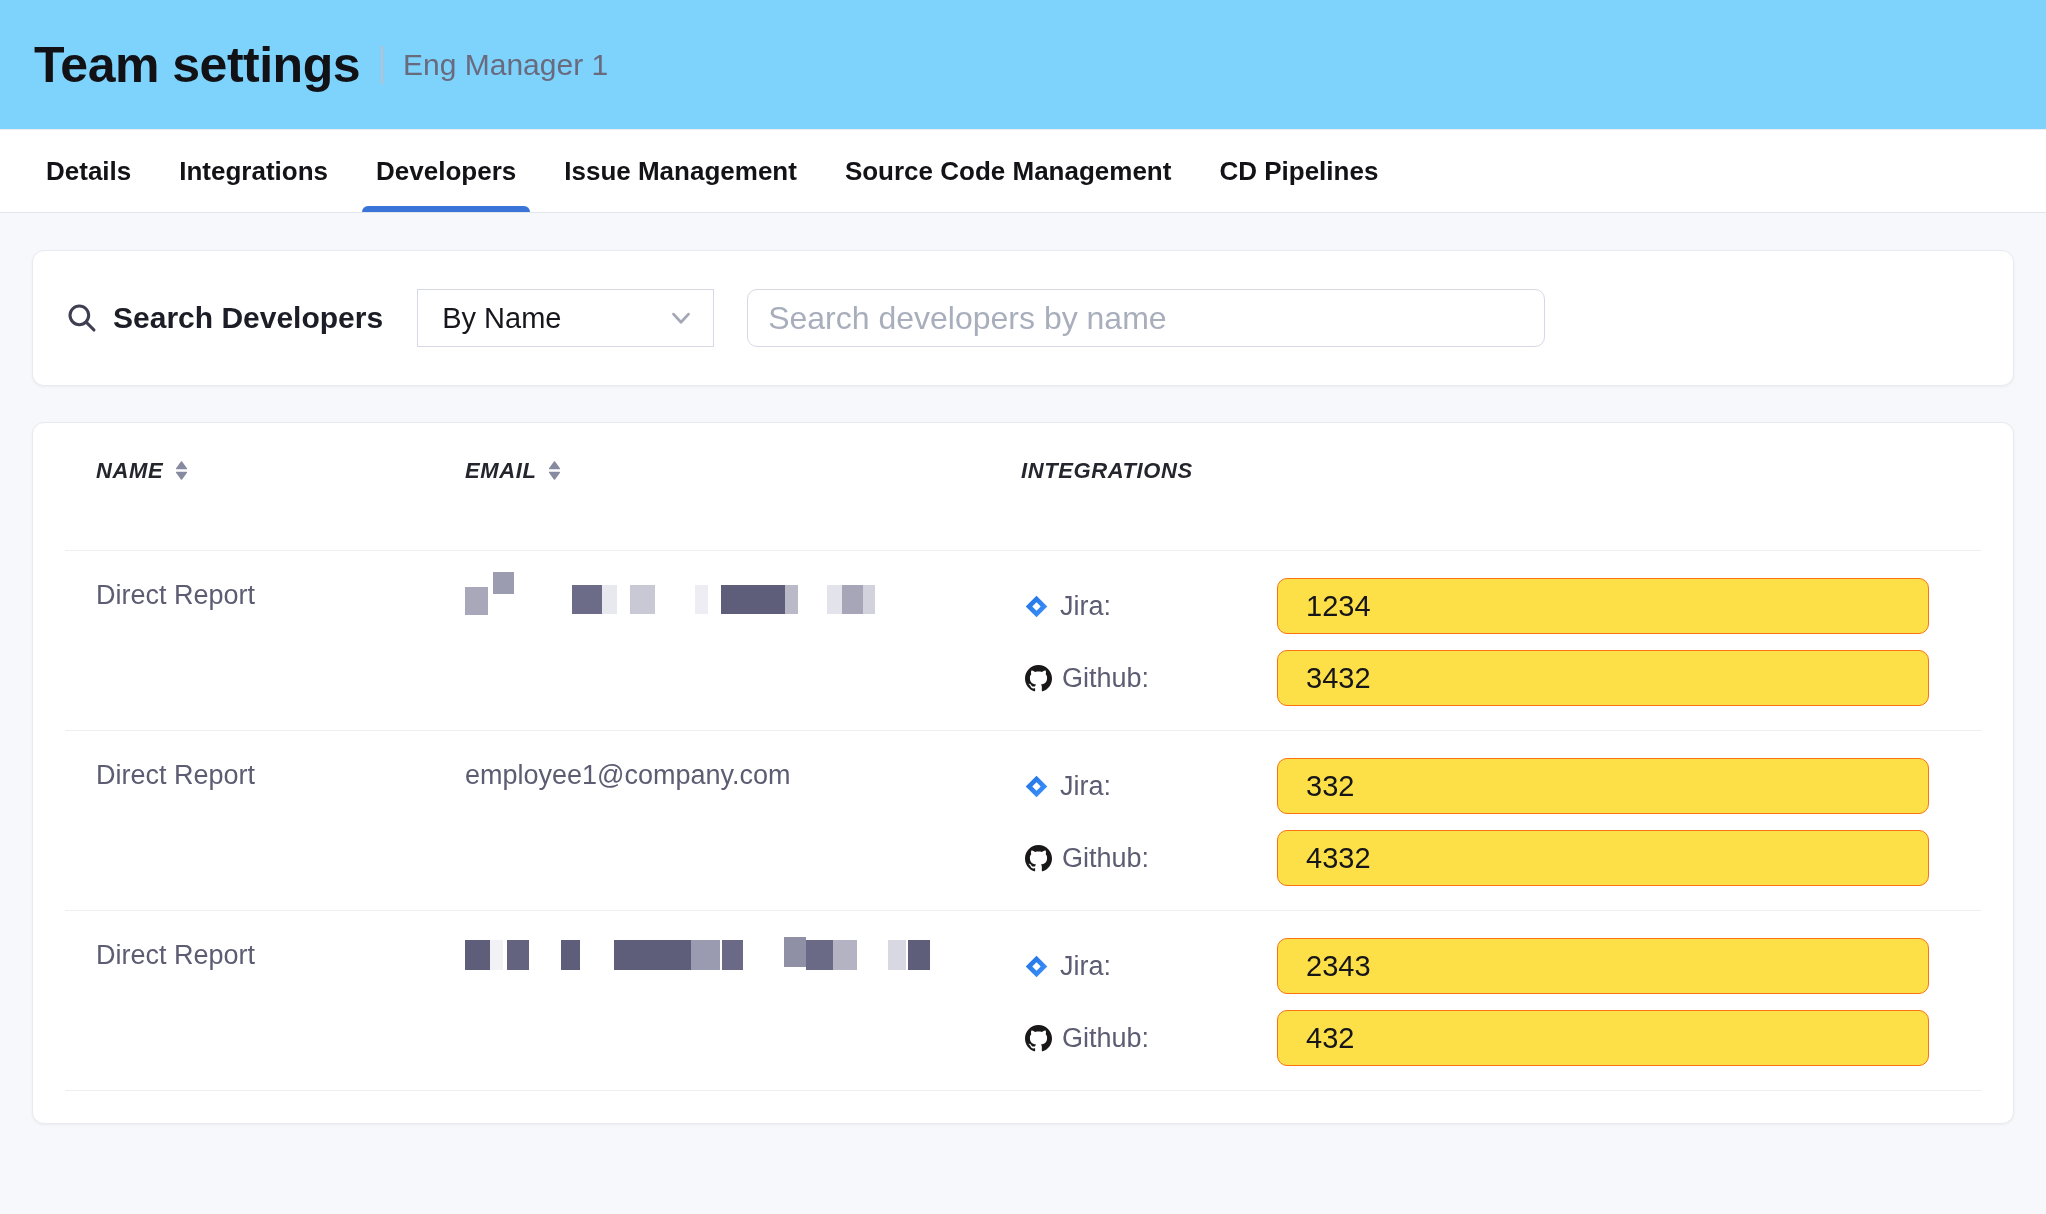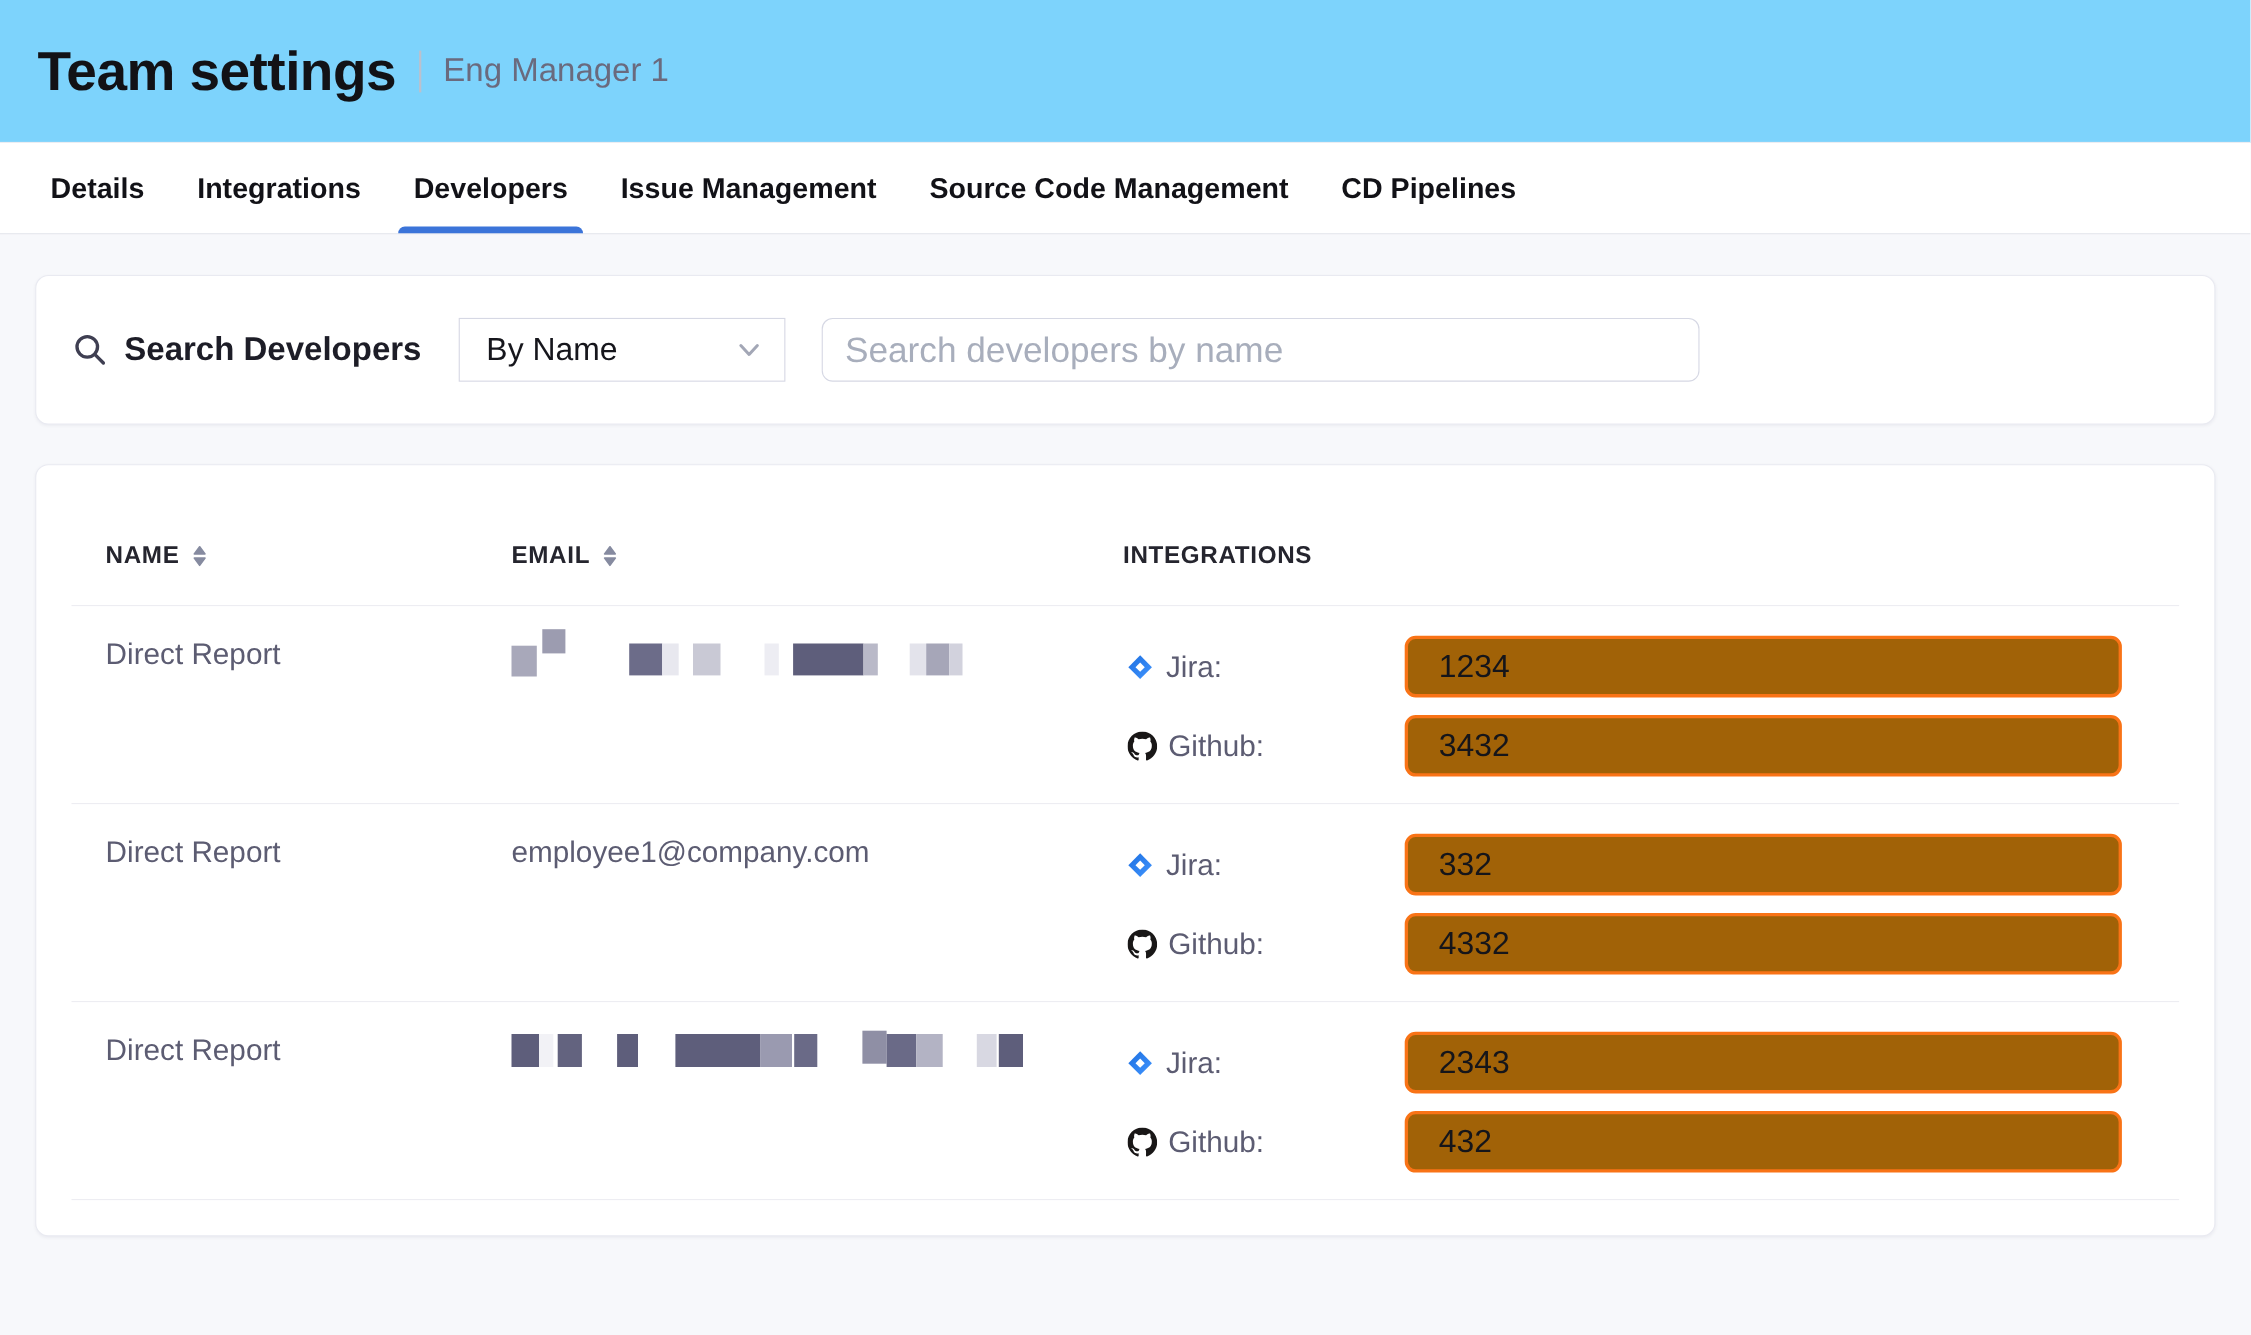--- a/index.html
+++ b/index.html
@@ -117,23 +117,24 @@
     outline: none;
   }
   .search-input::placeholder { color: #a8aebc; }
 
   
   .table-card { padding: 0 32px 32px 32px; }
 
   .thead {
     display: flex;
     height: 128px;
-    align-items: flex-end;
+    align-items: center;
     padding-bottom: 32px;
     border-bottom: 1px solid #ededf2;
+    font-style: italic;
   }
   .th {
     display: flex;
     align-items: center;
     font-size: 22px;
     font-weight: 700;
     letter-spacing: 0.6px;
     color: #25252e;
   }
   .sort-icon { width: 13px; height: 19px; margin-left: 12px; cursor: pointer; }
@@ -167,28 +168,28 @@
     display: flex;
     align-items: center;
     padding-left: 4px;
   }
   .int-label .lbl { font-size: 27px; color: #5c5c72; }
   .jira-icon   { width: 23px; height: 23px; margin-right: 12px; }
   .github-icon { width: 27px; height: 27px; margin-right: 10px; }
   .int-input {
     width: 652px;
     height: 56px;
-    border: 3px solid #f97316;
+    border: 1px solid #f97316;
     border-radius: 10px;
     padding: 0 28px;
     font-size: 29px;
     font-family: inherit;
     color: #15151a;
     outline: none;
-    background: #a16207;
+    background: #fde047;
   }
 </style>
 </head>
 <body>
 
 <header class="app-header">
   <h1 class="page-title">Team settings</h1>
   <span class="title-divider"></span>
   <span class="subtitle">Eng Manager 1</span>
 </header>

